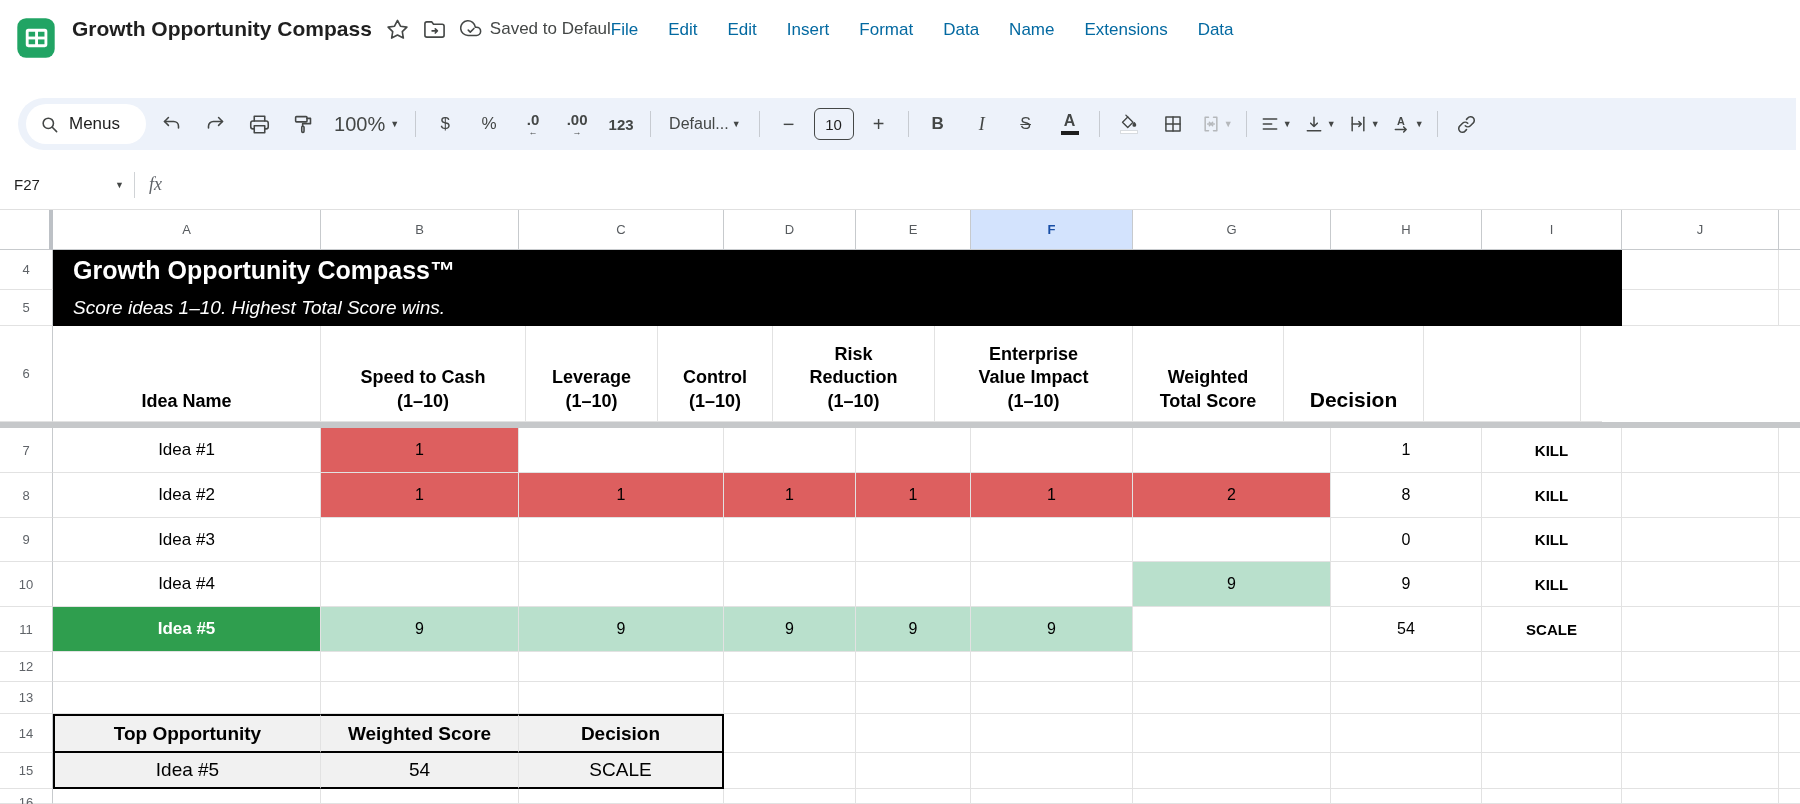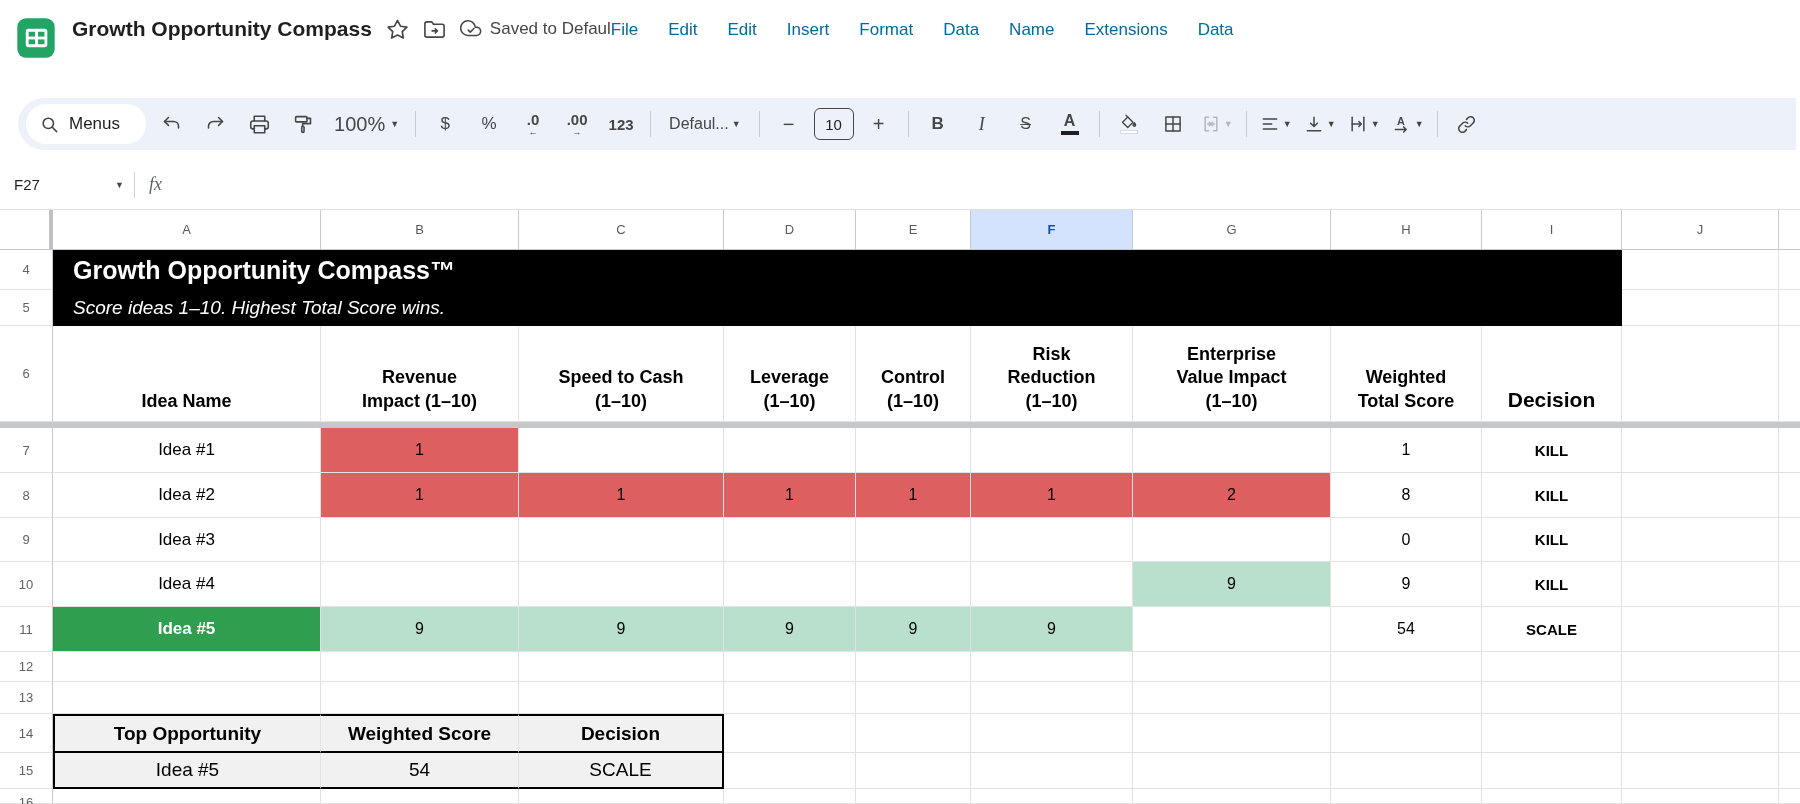--- a/index.html
+++ b/index.html
@@ -316,22 +316,20 @@
   <div class="row">
     <div class="rn rh36">5</div>
     <div class="c banner b-sub rh36 cell">Score ideas 1–10. Highest Total Score wins.</div>
     <div class="c wj rh36 cell"></div>
     <div class="c wk rh36 cell"></div>
   </div>
 
   <div class="row">
     <div class="rn rh96">6</div>
     <div class="c hd wa rh96 cell">Idea Name</div>
-    <div class="c hd wb rh96 cell">Revenue
-Impact (1–10)</div>
     <div class="c hd wc rh96 cell">Speed to Cash
 (1–10)</div>
     <div class="c hd wd rh96 cell">Leverage
 (1–10)</div>
     <div class="c hd we rh96 cell">Control
 (1–10)</div>
     <div class="c hd wf rh96 cell">Risk
 Reduction
 (1–10)</div>
     <div class="c hd wg rh96 cell">Enterprise

